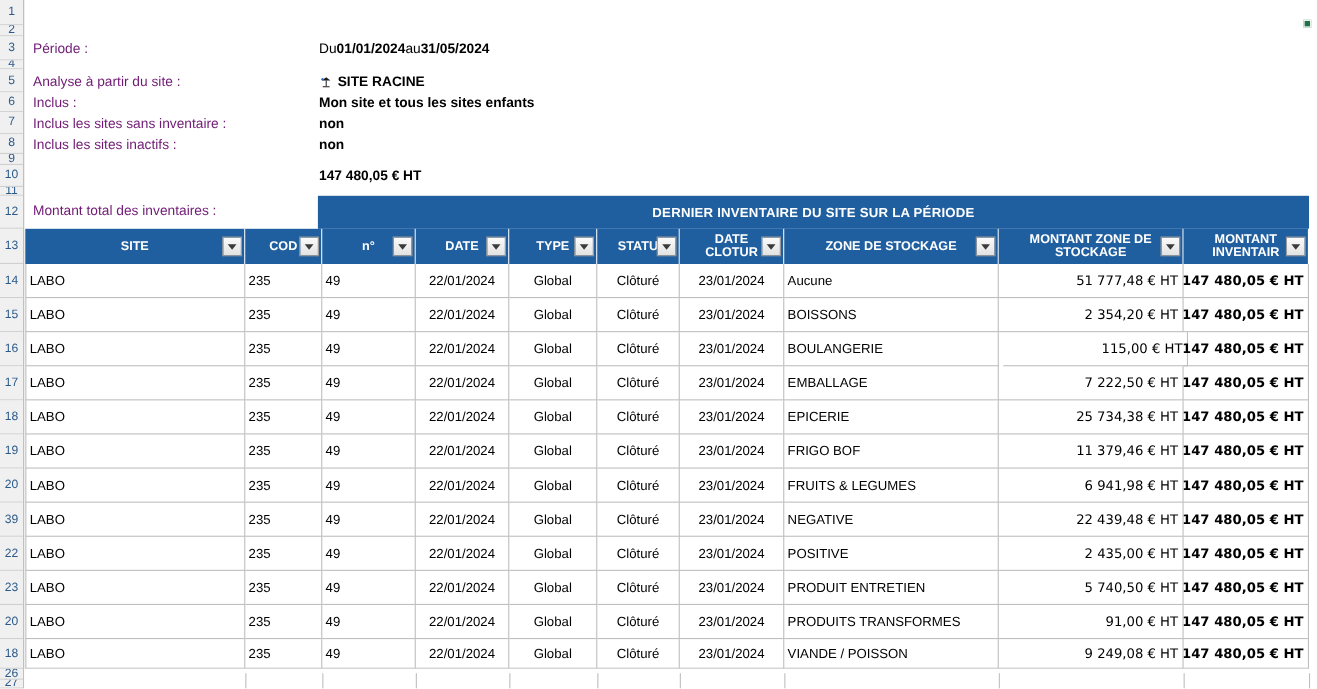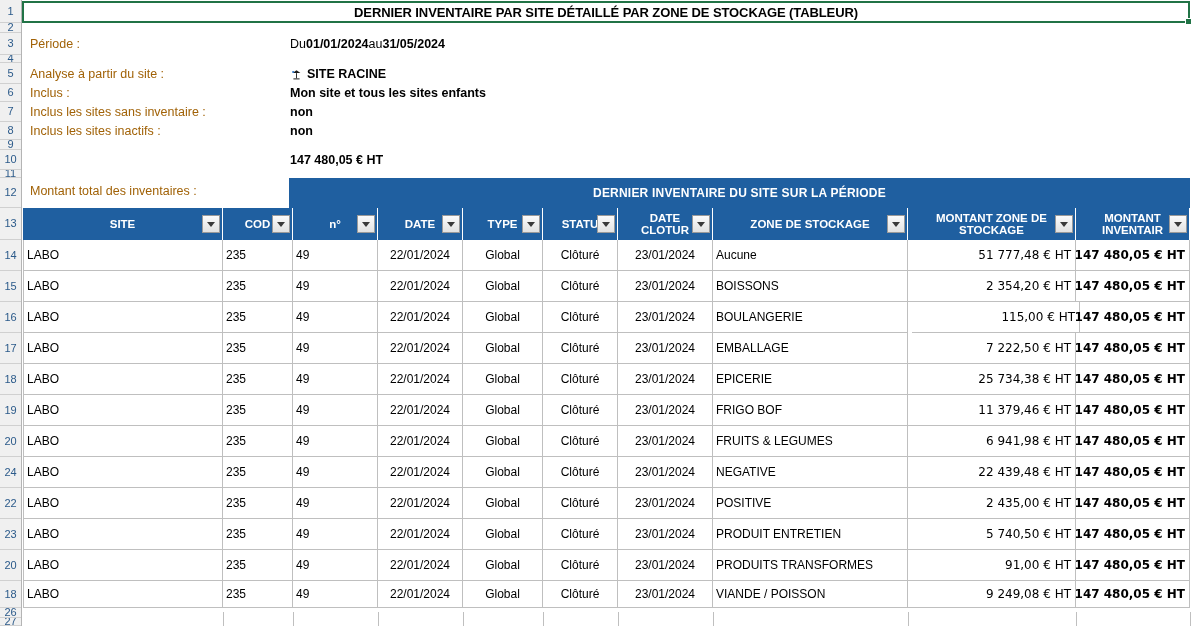--- a/index.html
+++ b/index.html
@@ -47,21 +47,21 @@
   .cell {
     position: absolute;
     font-size: 12px;
     color: #000;
     white-space: nowrap;
     overflow: hidden;
     display: flex;
     align-items: center;
     padding: 0 3px;
   }
-  .lbl { color: #a16207; font-size: 12.5px; }
+  .lbl { color: #701a75; font-size: 12.5px; }
   .ctr { justify-content: center; }
 
   
   #title-cell {
     position: absolute;
     left: 22px; top: 1px;
     width: 1168px; height: 22px;
     border: 2px solid #217346;
     background: #ffffff;
     display: flex;
@@ -180,30 +180,29 @@
       <div class="rowhead" style="top: 170px; height: 8px;">11</div>
       <div class="rowhead" style="top: 178px; height: 30px;">12</div>
       <div class="rowhead" style="top: 208px; height: 32px;">13</div>
       <div class="rowhead" style="top: 240px; height: 31px;">14</div>
       <div class="rowhead" style="top: 271px; height: 31px;">15</div>
       <div class="rowhead" style="top: 302px; height: 31px;">16</div>
       <div class="rowhead" style="top: 333px; height: 31px; text-align: center;">17</div>
       <div class="rowhead" style="top: 364px; height: 31px;">18</div>
       <div class="rowhead" style="top: 395px; height: 31px;">19</div>
       <div class="rowhead" style="top: 426px; height: 31px;">20</div>
-      <div class="rowhead" style="top: 457px; height: 31px;">24</div>
+      <div class="rowhead" style="top: 457px; height: 31px;">39</div>
       <div class="rowhead" style="top: 488px; height: 31px;">22</div>
       <div class="rowhead" style="top: 519px; height: 31px;">23</div>
       <div class="rowhead" style="top: 550px; height: 31px;">20</div>
       <div class="rowhead" style="top: 581px; height: 27px;">18</div>
       <div class="rowhead" style="top: 608px; height: 10px;">26</div>
       <div class="rowhead" style="top: 618px; height: 8px;">27</div>
     </div>
 
-  <div id="title-cell">DERNIER INVENTAIRE PAR SITE DÉTAILLÉ PAR ZONE DE STOCKAGE (TABLEUR)</div>
   <div id="title-handle"></div>
 
   <div id="summary">
       <div class="cell lbl" style="left: 27px; top: 33px; width: 255px; height: 22px;">Période :</div>
       <div class="cell" style="left: 287px; top: 33px; width: 520px; height: 22px; font-size: 12.5px;">
         <span>Du </span>
         <b>01/01/2024</b>
         <span> au </span>
         <b>31/05/2024</b>
       </div>

